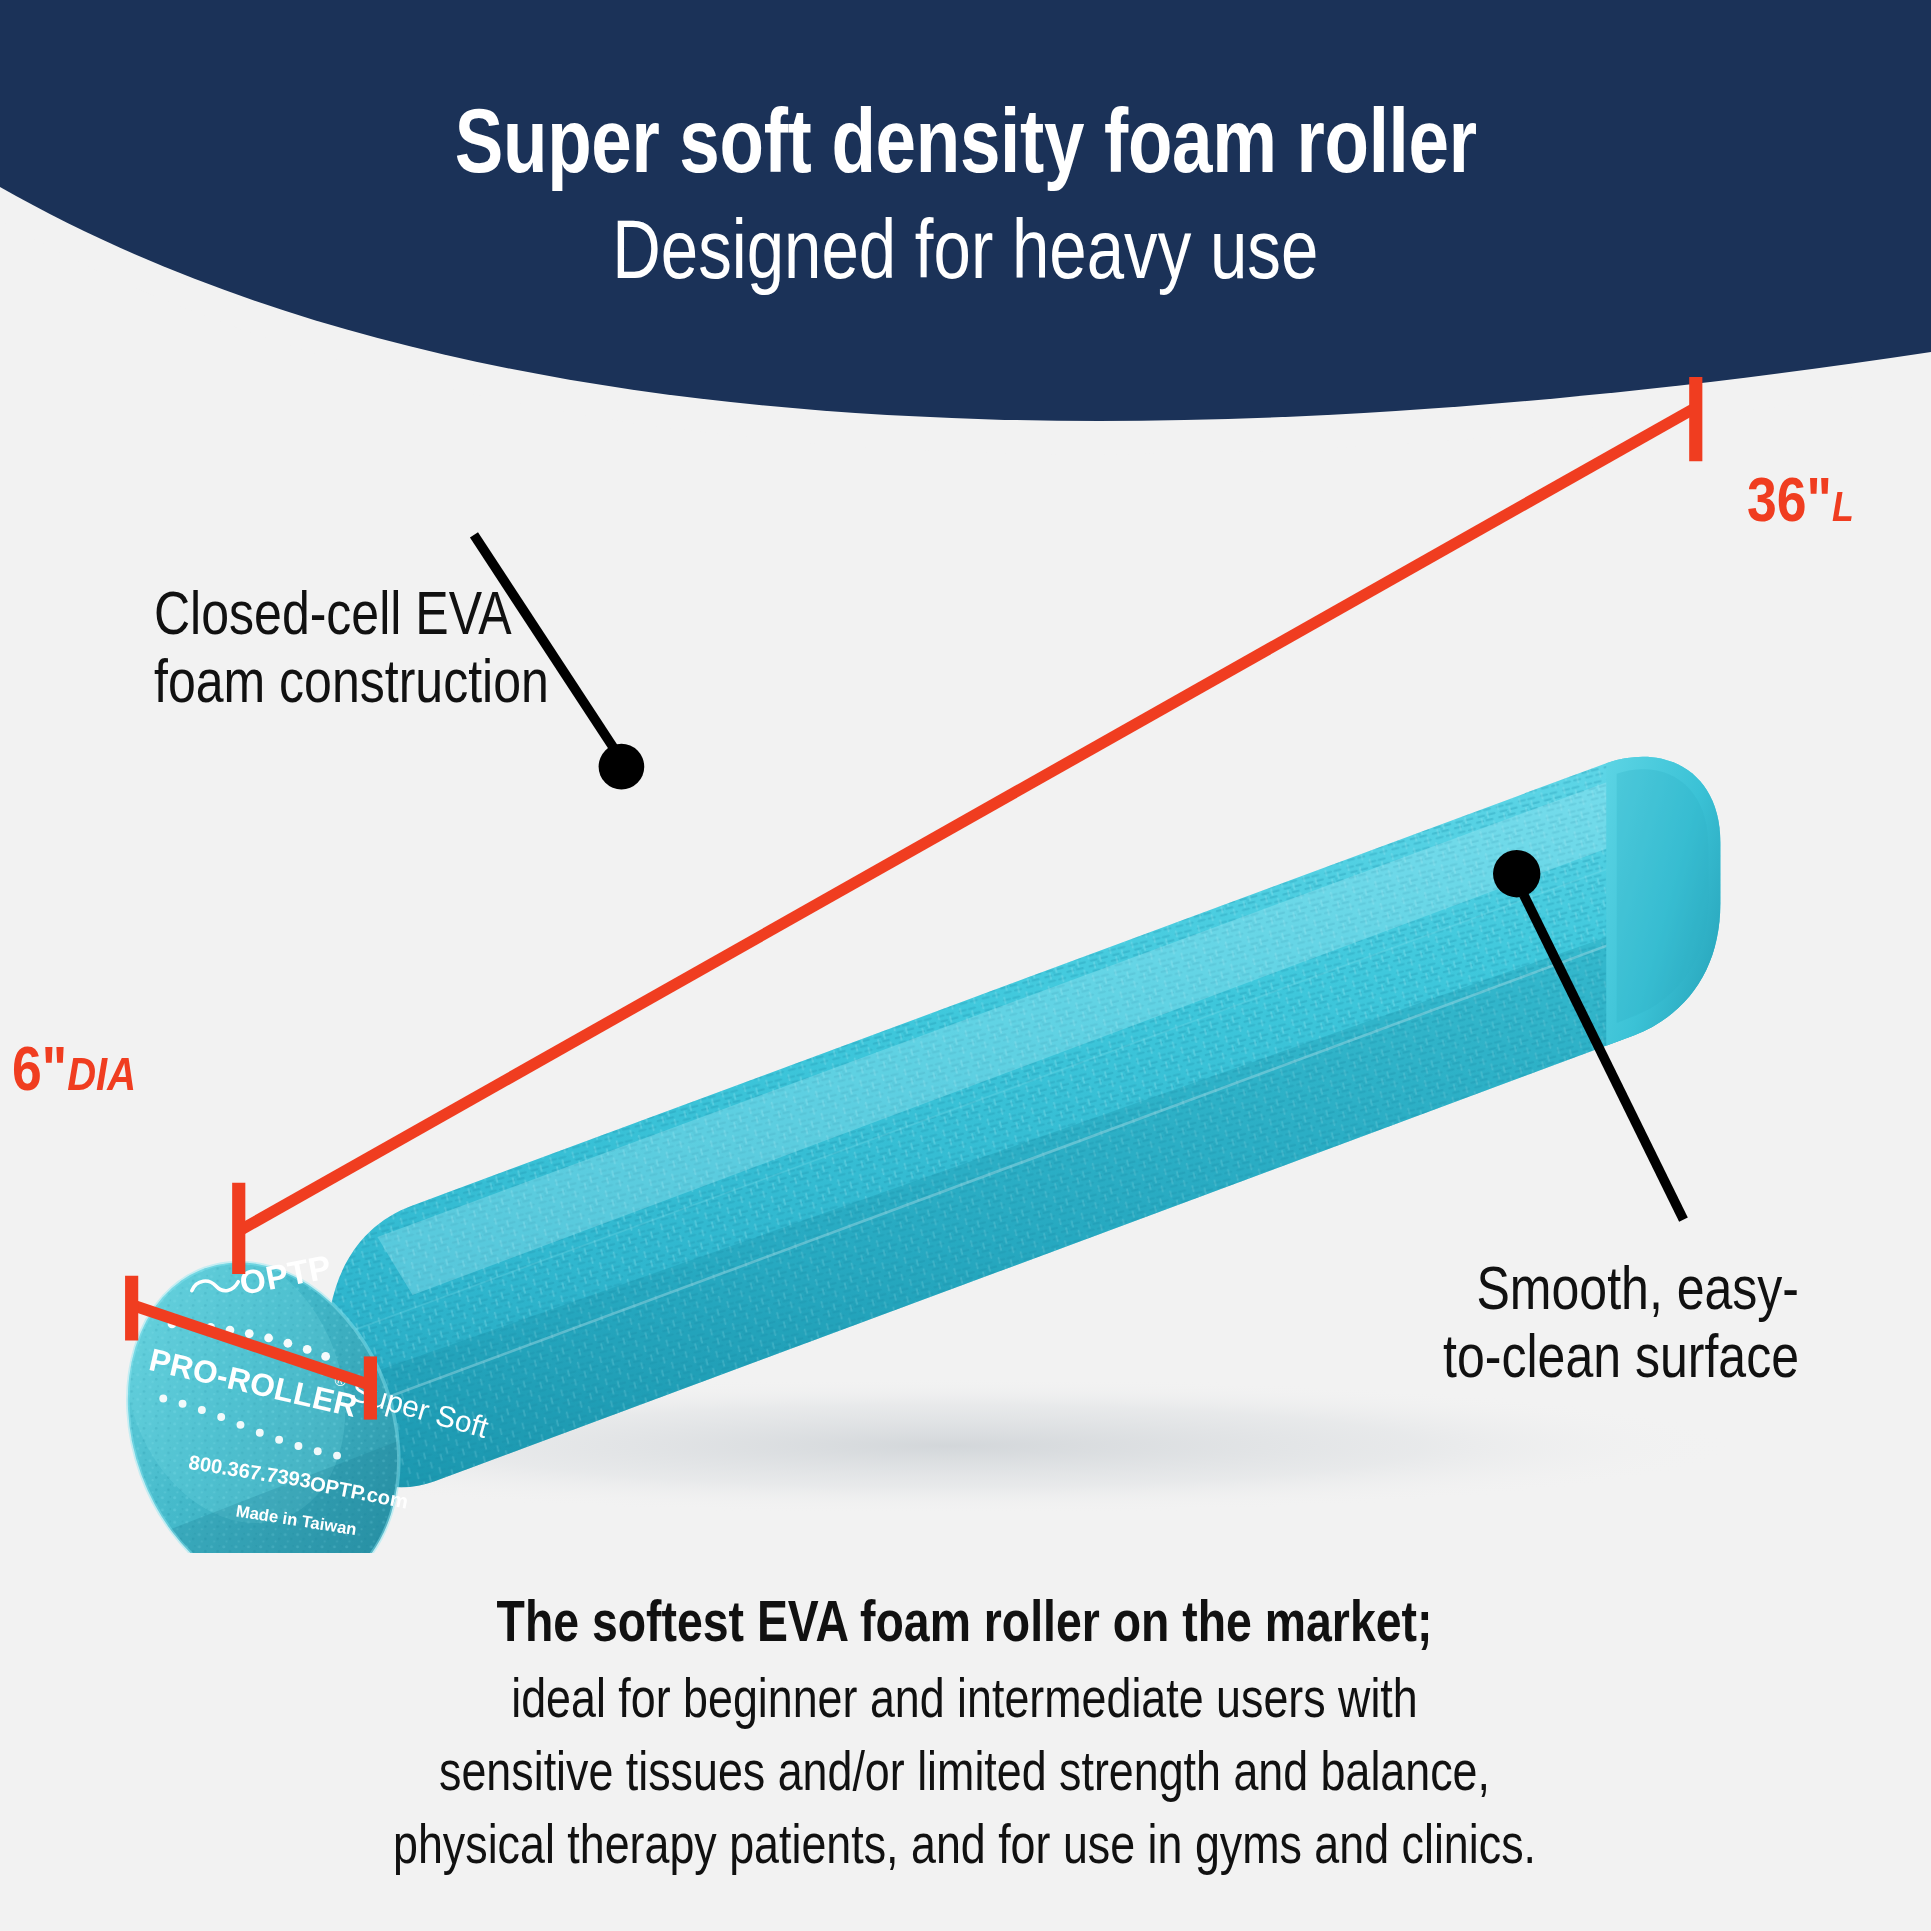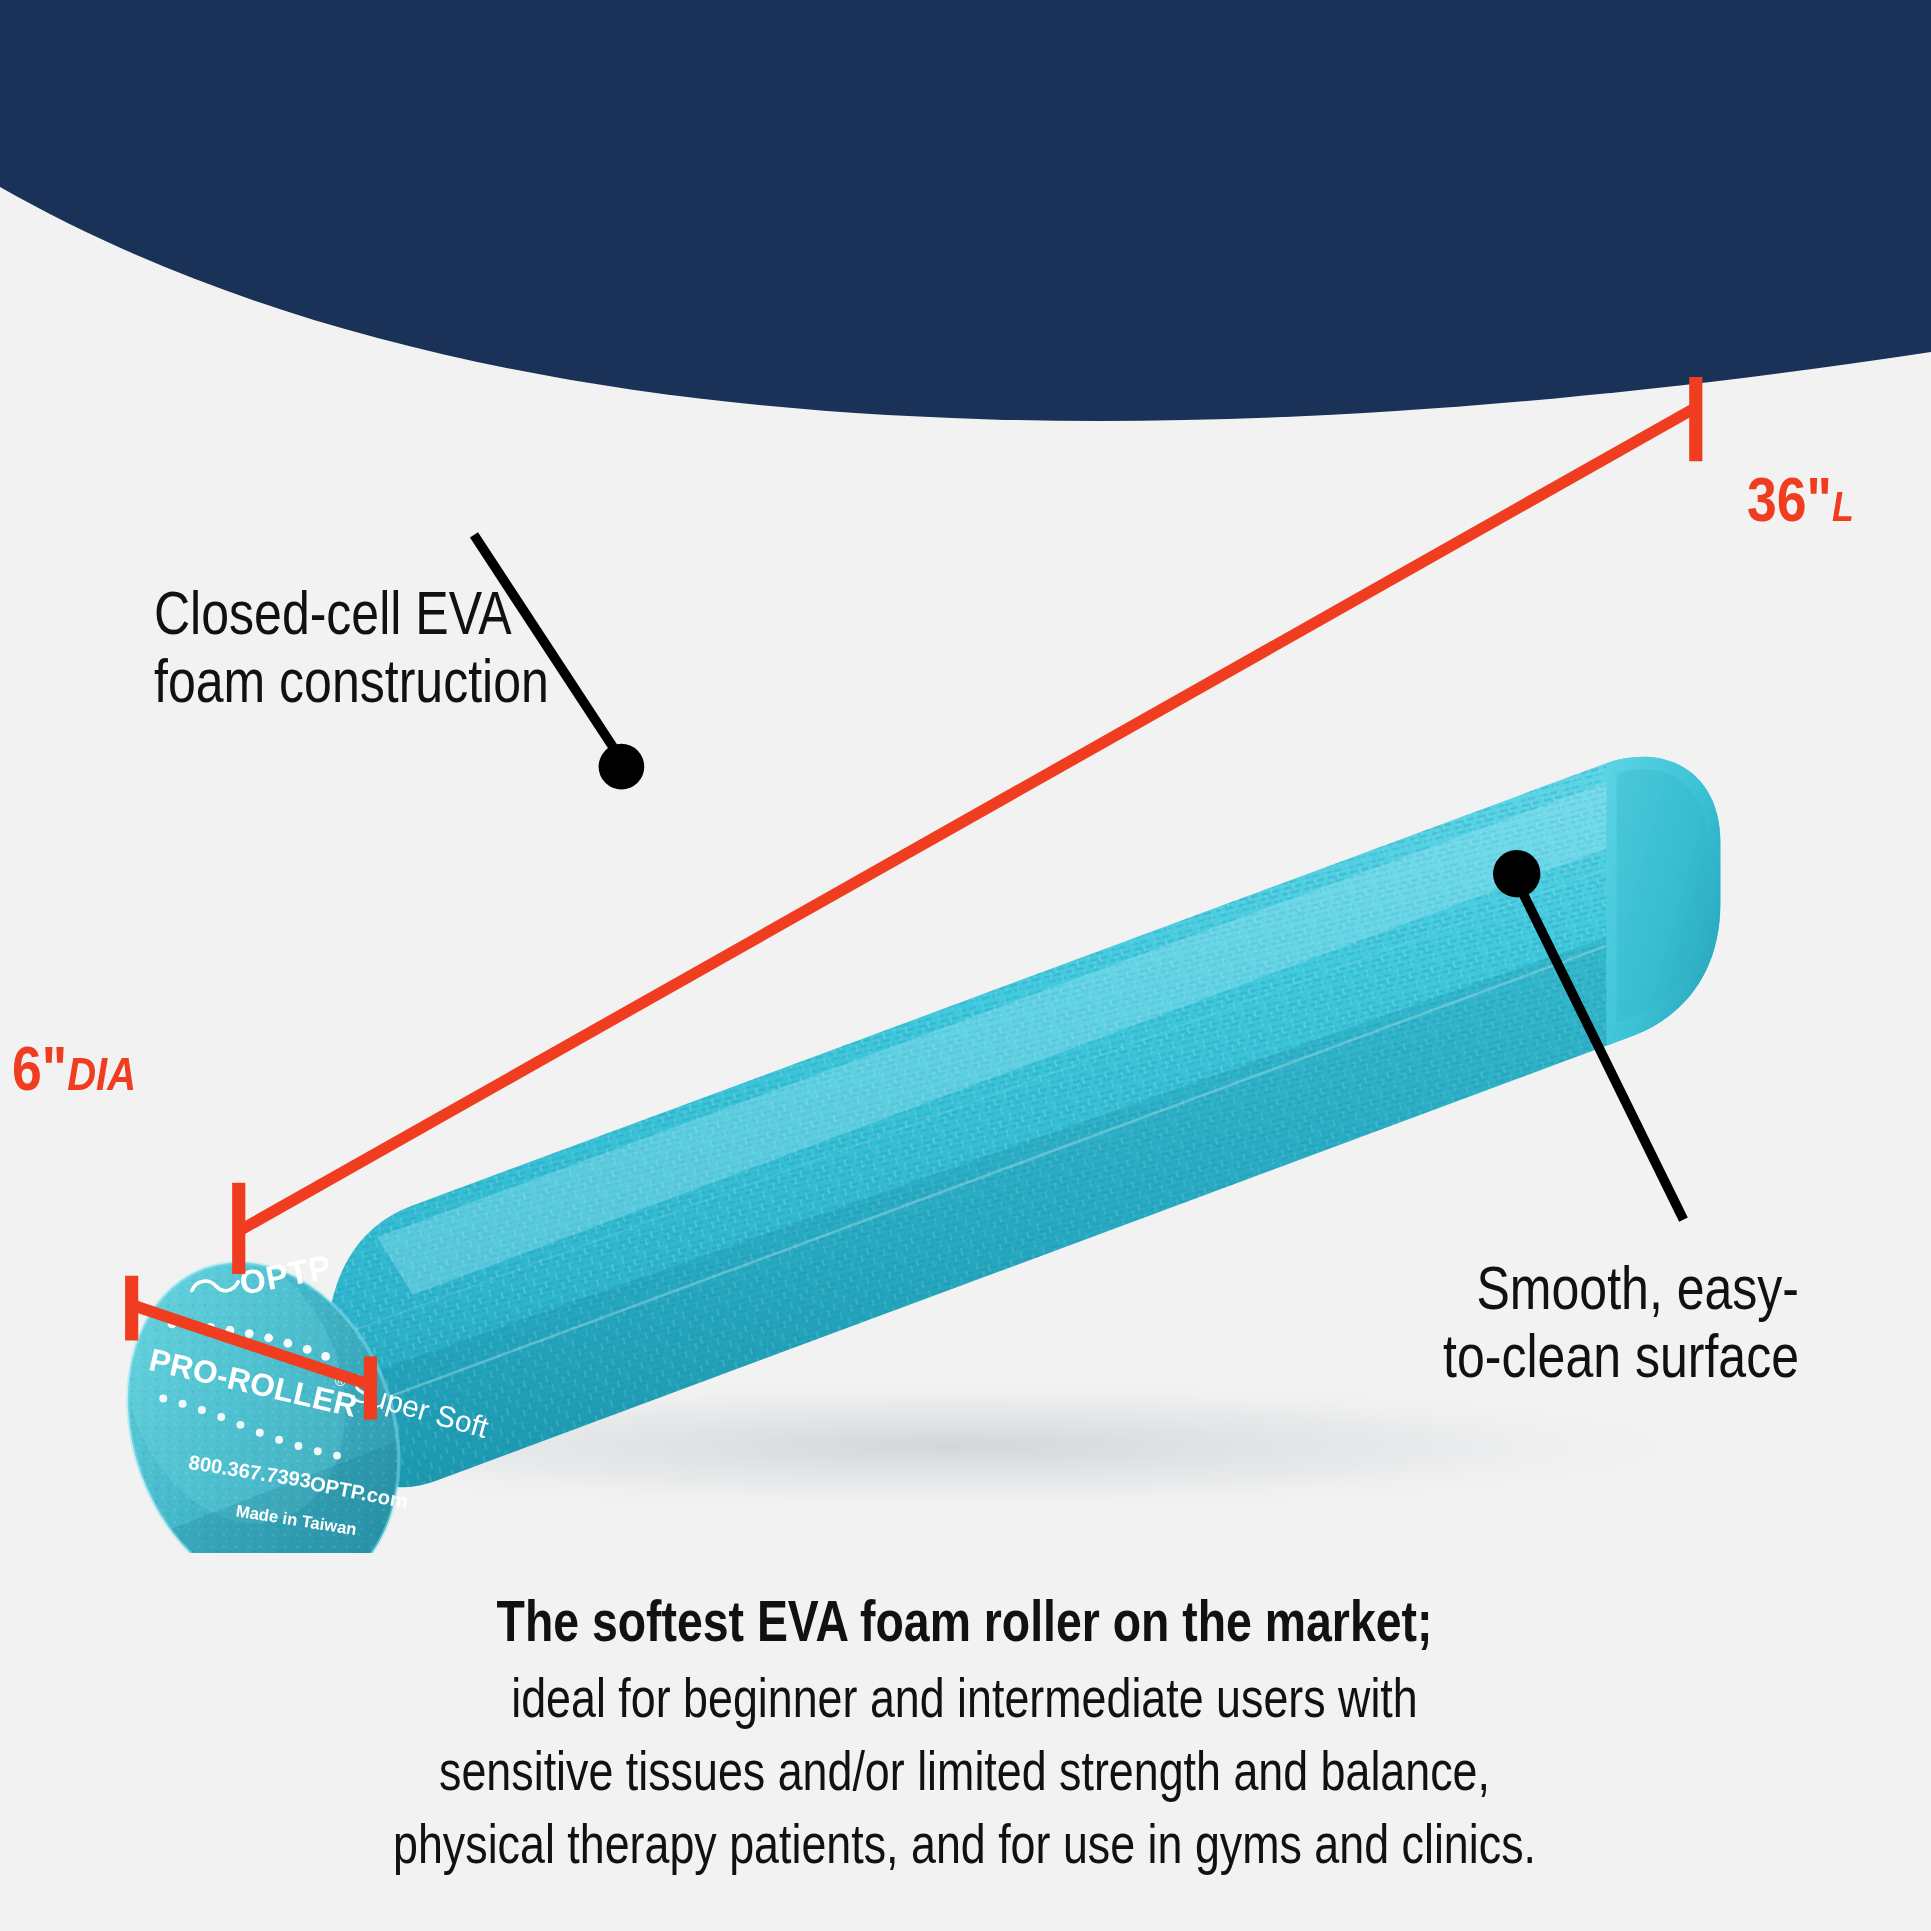--- a/index.html
+++ b/index.html
@@ -106,20 +106,24 @@
 
       <path d="M -60 215
                C 420 520, 1180 600, 2260 430
                L 2260 620 L -60 620 Z" fill="#F2F2F2"></path>
 
       <path d="M -60 -10 L 2260 -10 L 2260 392
                C 1180 562, 420 482, -60 177 Z" fill="#1B3258"></path>
     </g>
   </svg>
 
+  <div class="header-text">
+    <h1 class="title">Super soft density foam roller</h1>
+    <h2 class="subtitle">Designed for heavy use</h2>
+  </div>
 
   <svg class="product-svg" viewBox="0 0 2200 1340" preserveAspectRatio="none">
     <defs>
 
       <linearGradient id="bodyGrad" x1="0" y1="0" x2="0.18" y2="1">
         <stop offset="0%" stop-color="#7FE2EE"></stop>
         <stop offset="16%" stop-color="#5FD6E7"></stop>
         <stop offset="42%" stop-color="#3FC8DC"></stop>
         <stop offset="72%" stop-color="#2FB6CE"></stop>
         <stop offset="100%" stop-color="#1F9DB5"></stop>

